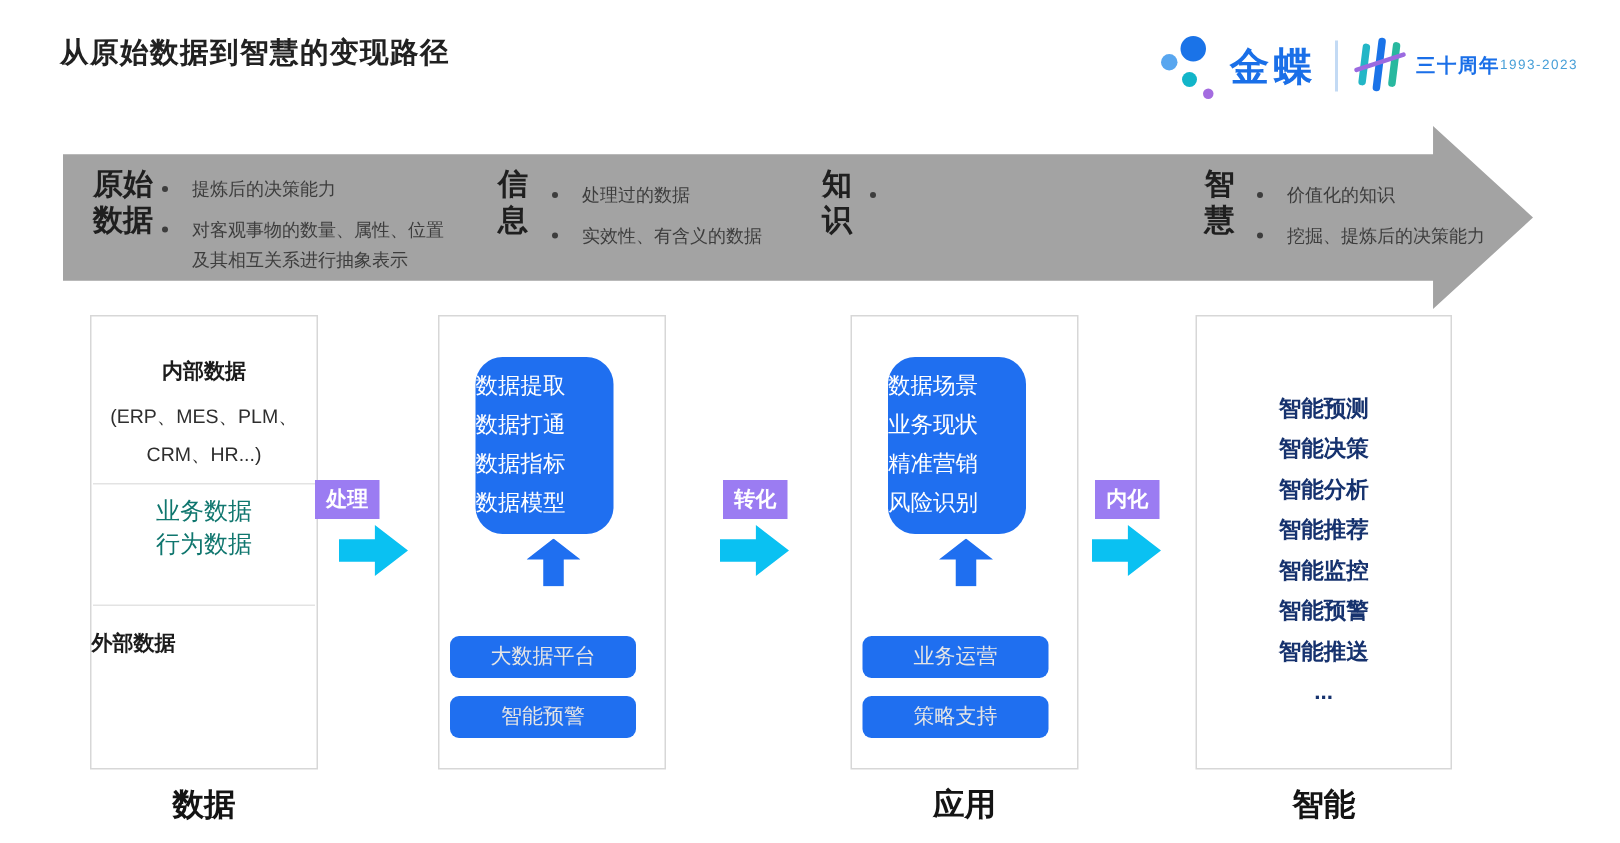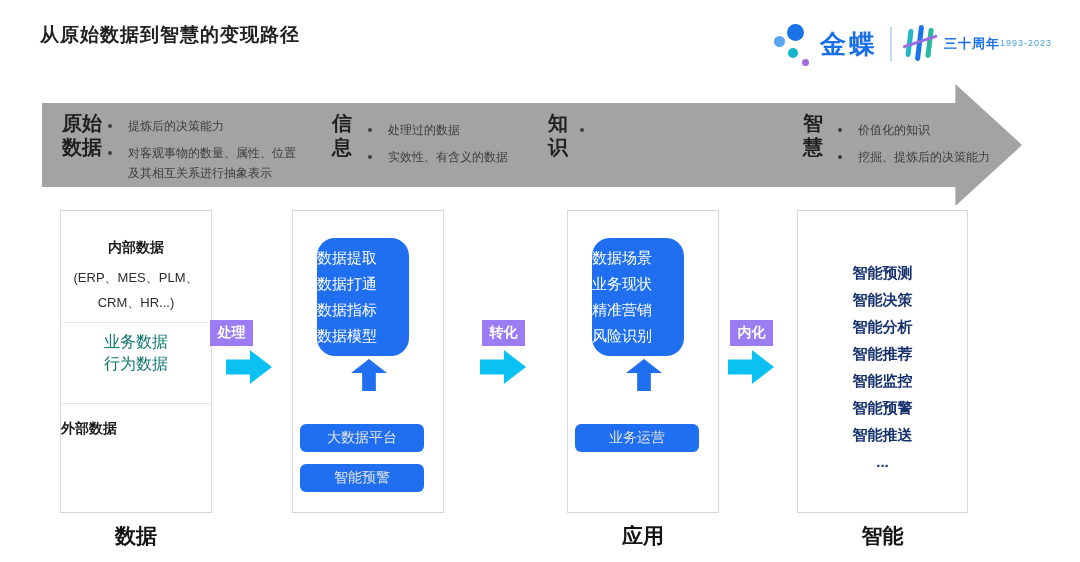--- a/index.html
+++ b/index.html
@@ -195,20 +195,21 @@
 
   <div class="col col-panelled col-application" style="width:152px;">
     <div class="blue-panel">
       <div class="panel-line">数据场景</div>
       <div class="panel-line">业务现状</div>
       <div class="panel-line">精准营销</div>
       <div class="panel-line">风险识别</div>
     </div>
     <div class="up-arrow"></div>
     <div class="blue-btn btn1">业务运营</div>
+    <div class="blue-btn btn2">策略支持</div>
   </div>
 
   <div class="conn-label c3l">内化</div>
   <div class="conn-arrow c3a"></div>
 
   <div class="col col-intel">
     <div class="intel-item">智能预测</div>
     <div class="intel-item">智能决策</div>
     <div class="intel-item">智能分析</div>
     <div class="intel-item">智能推荐</div>

